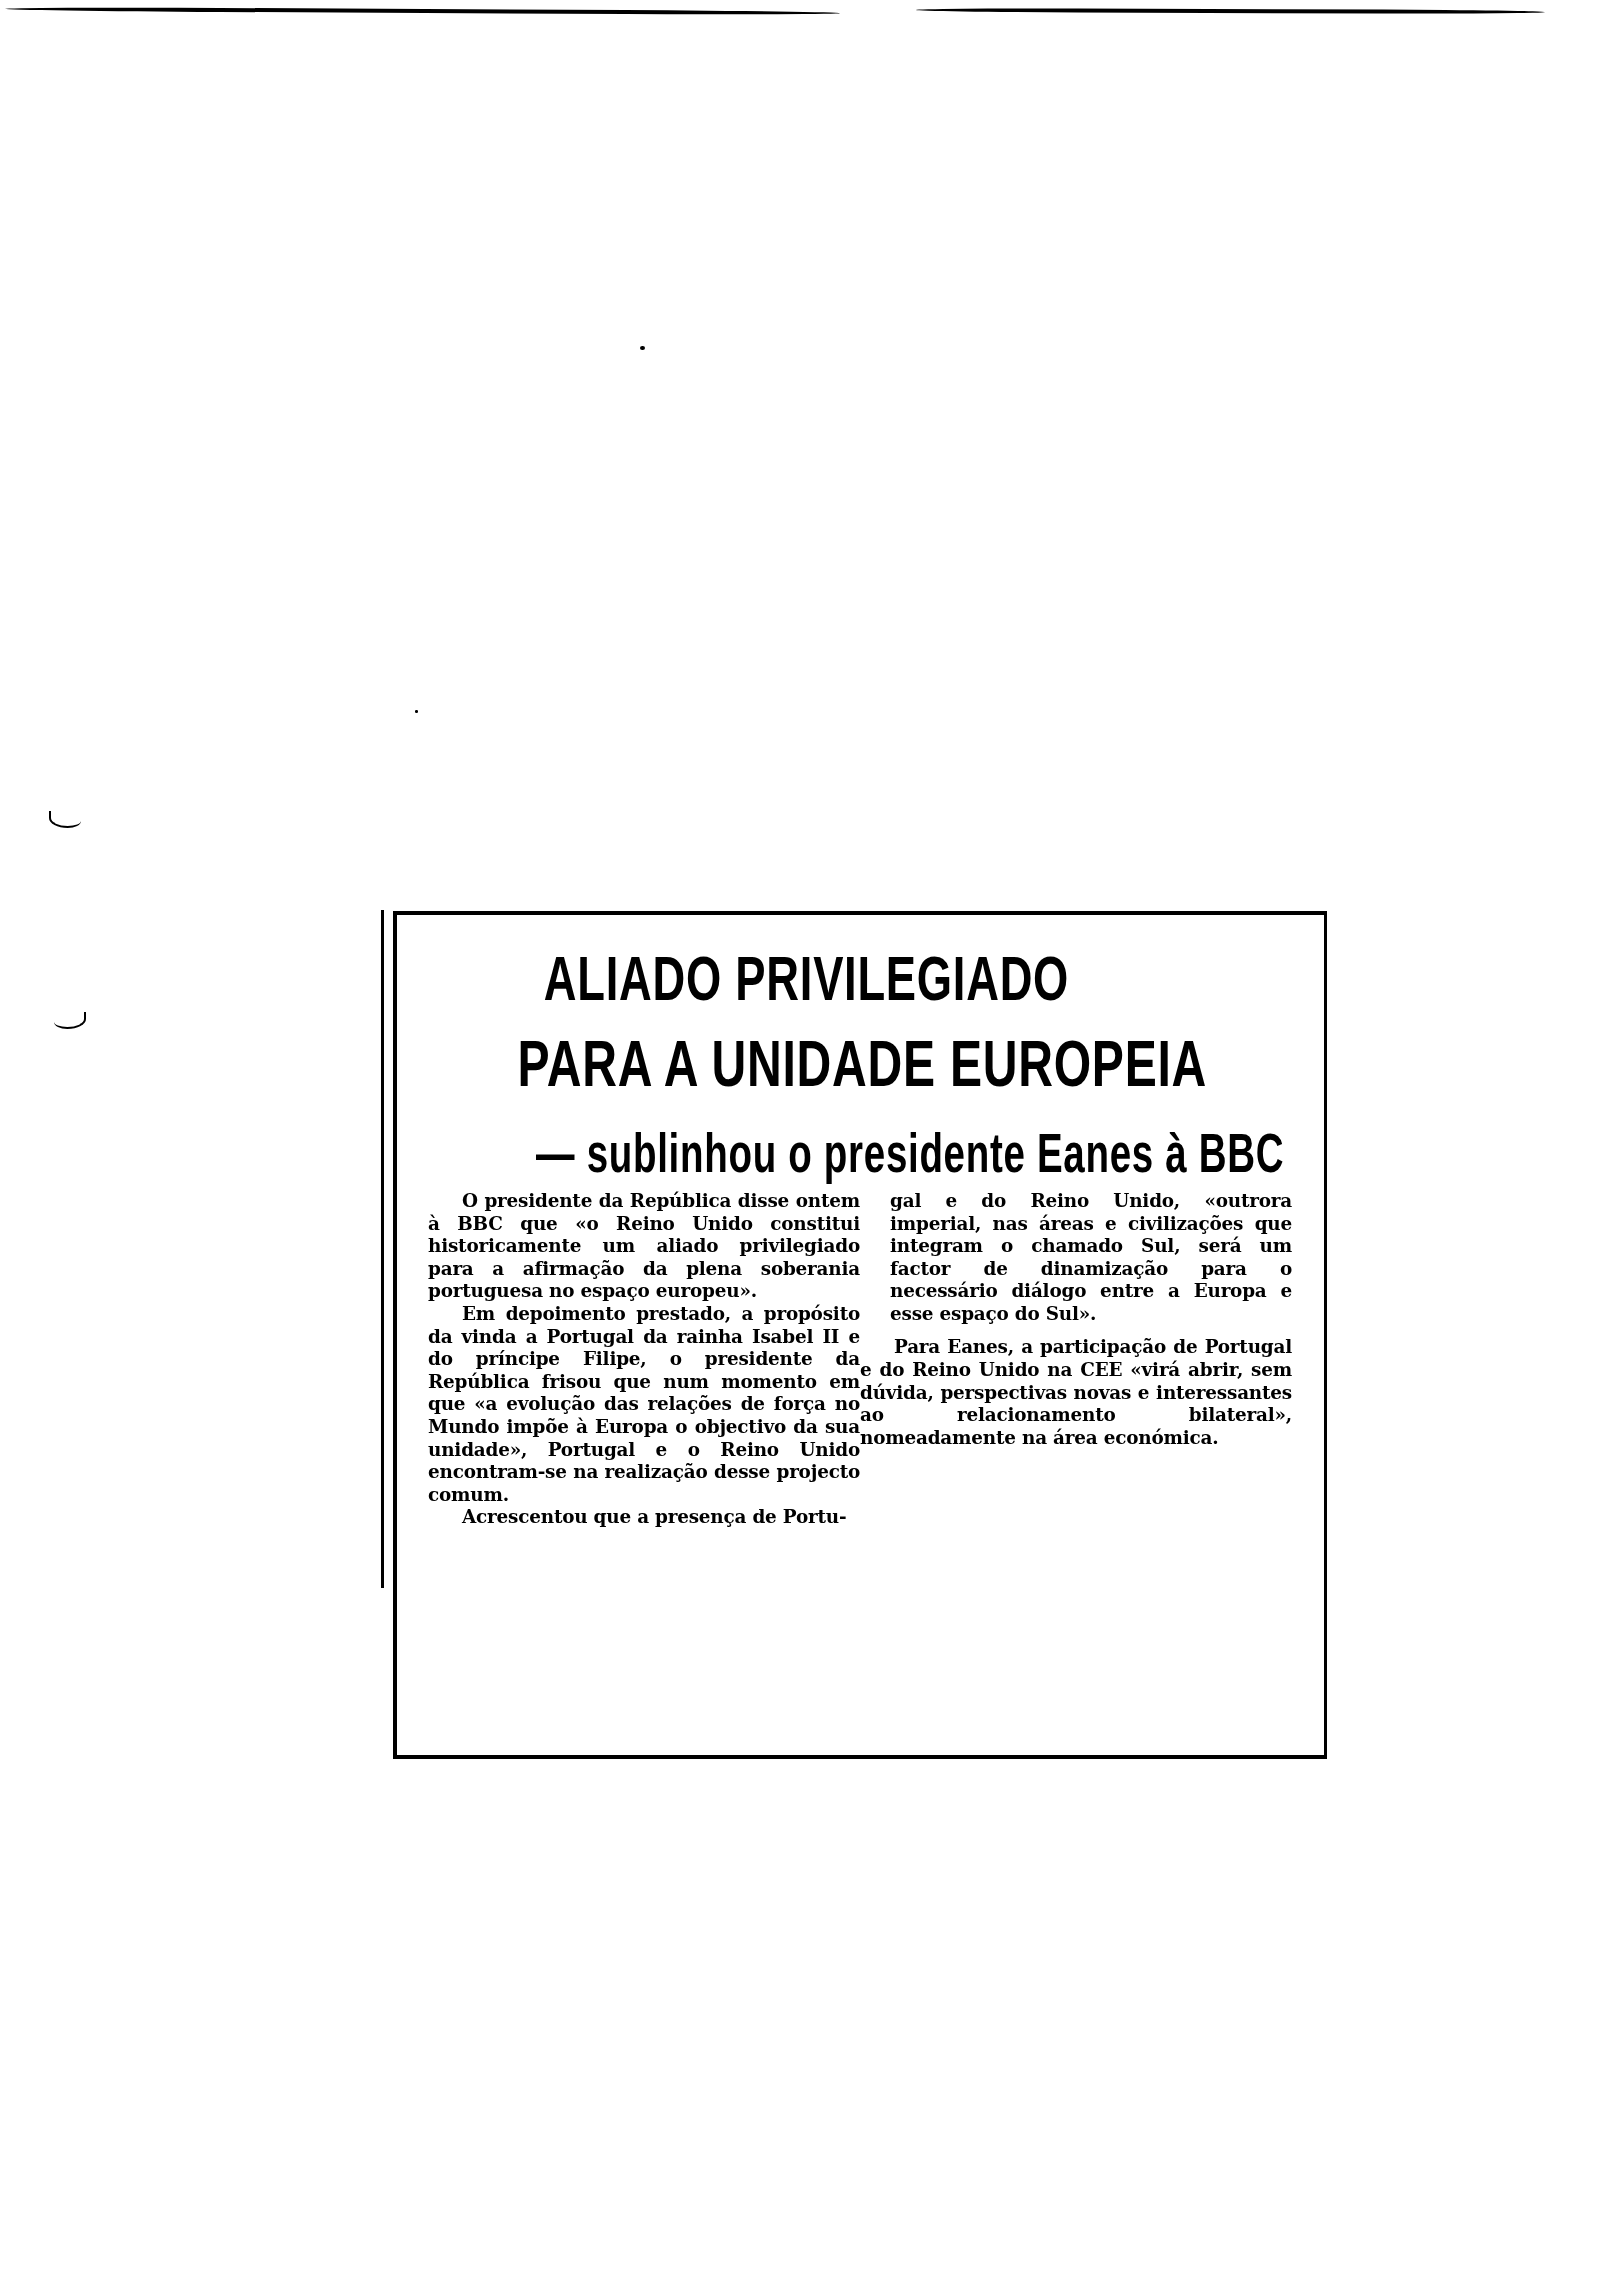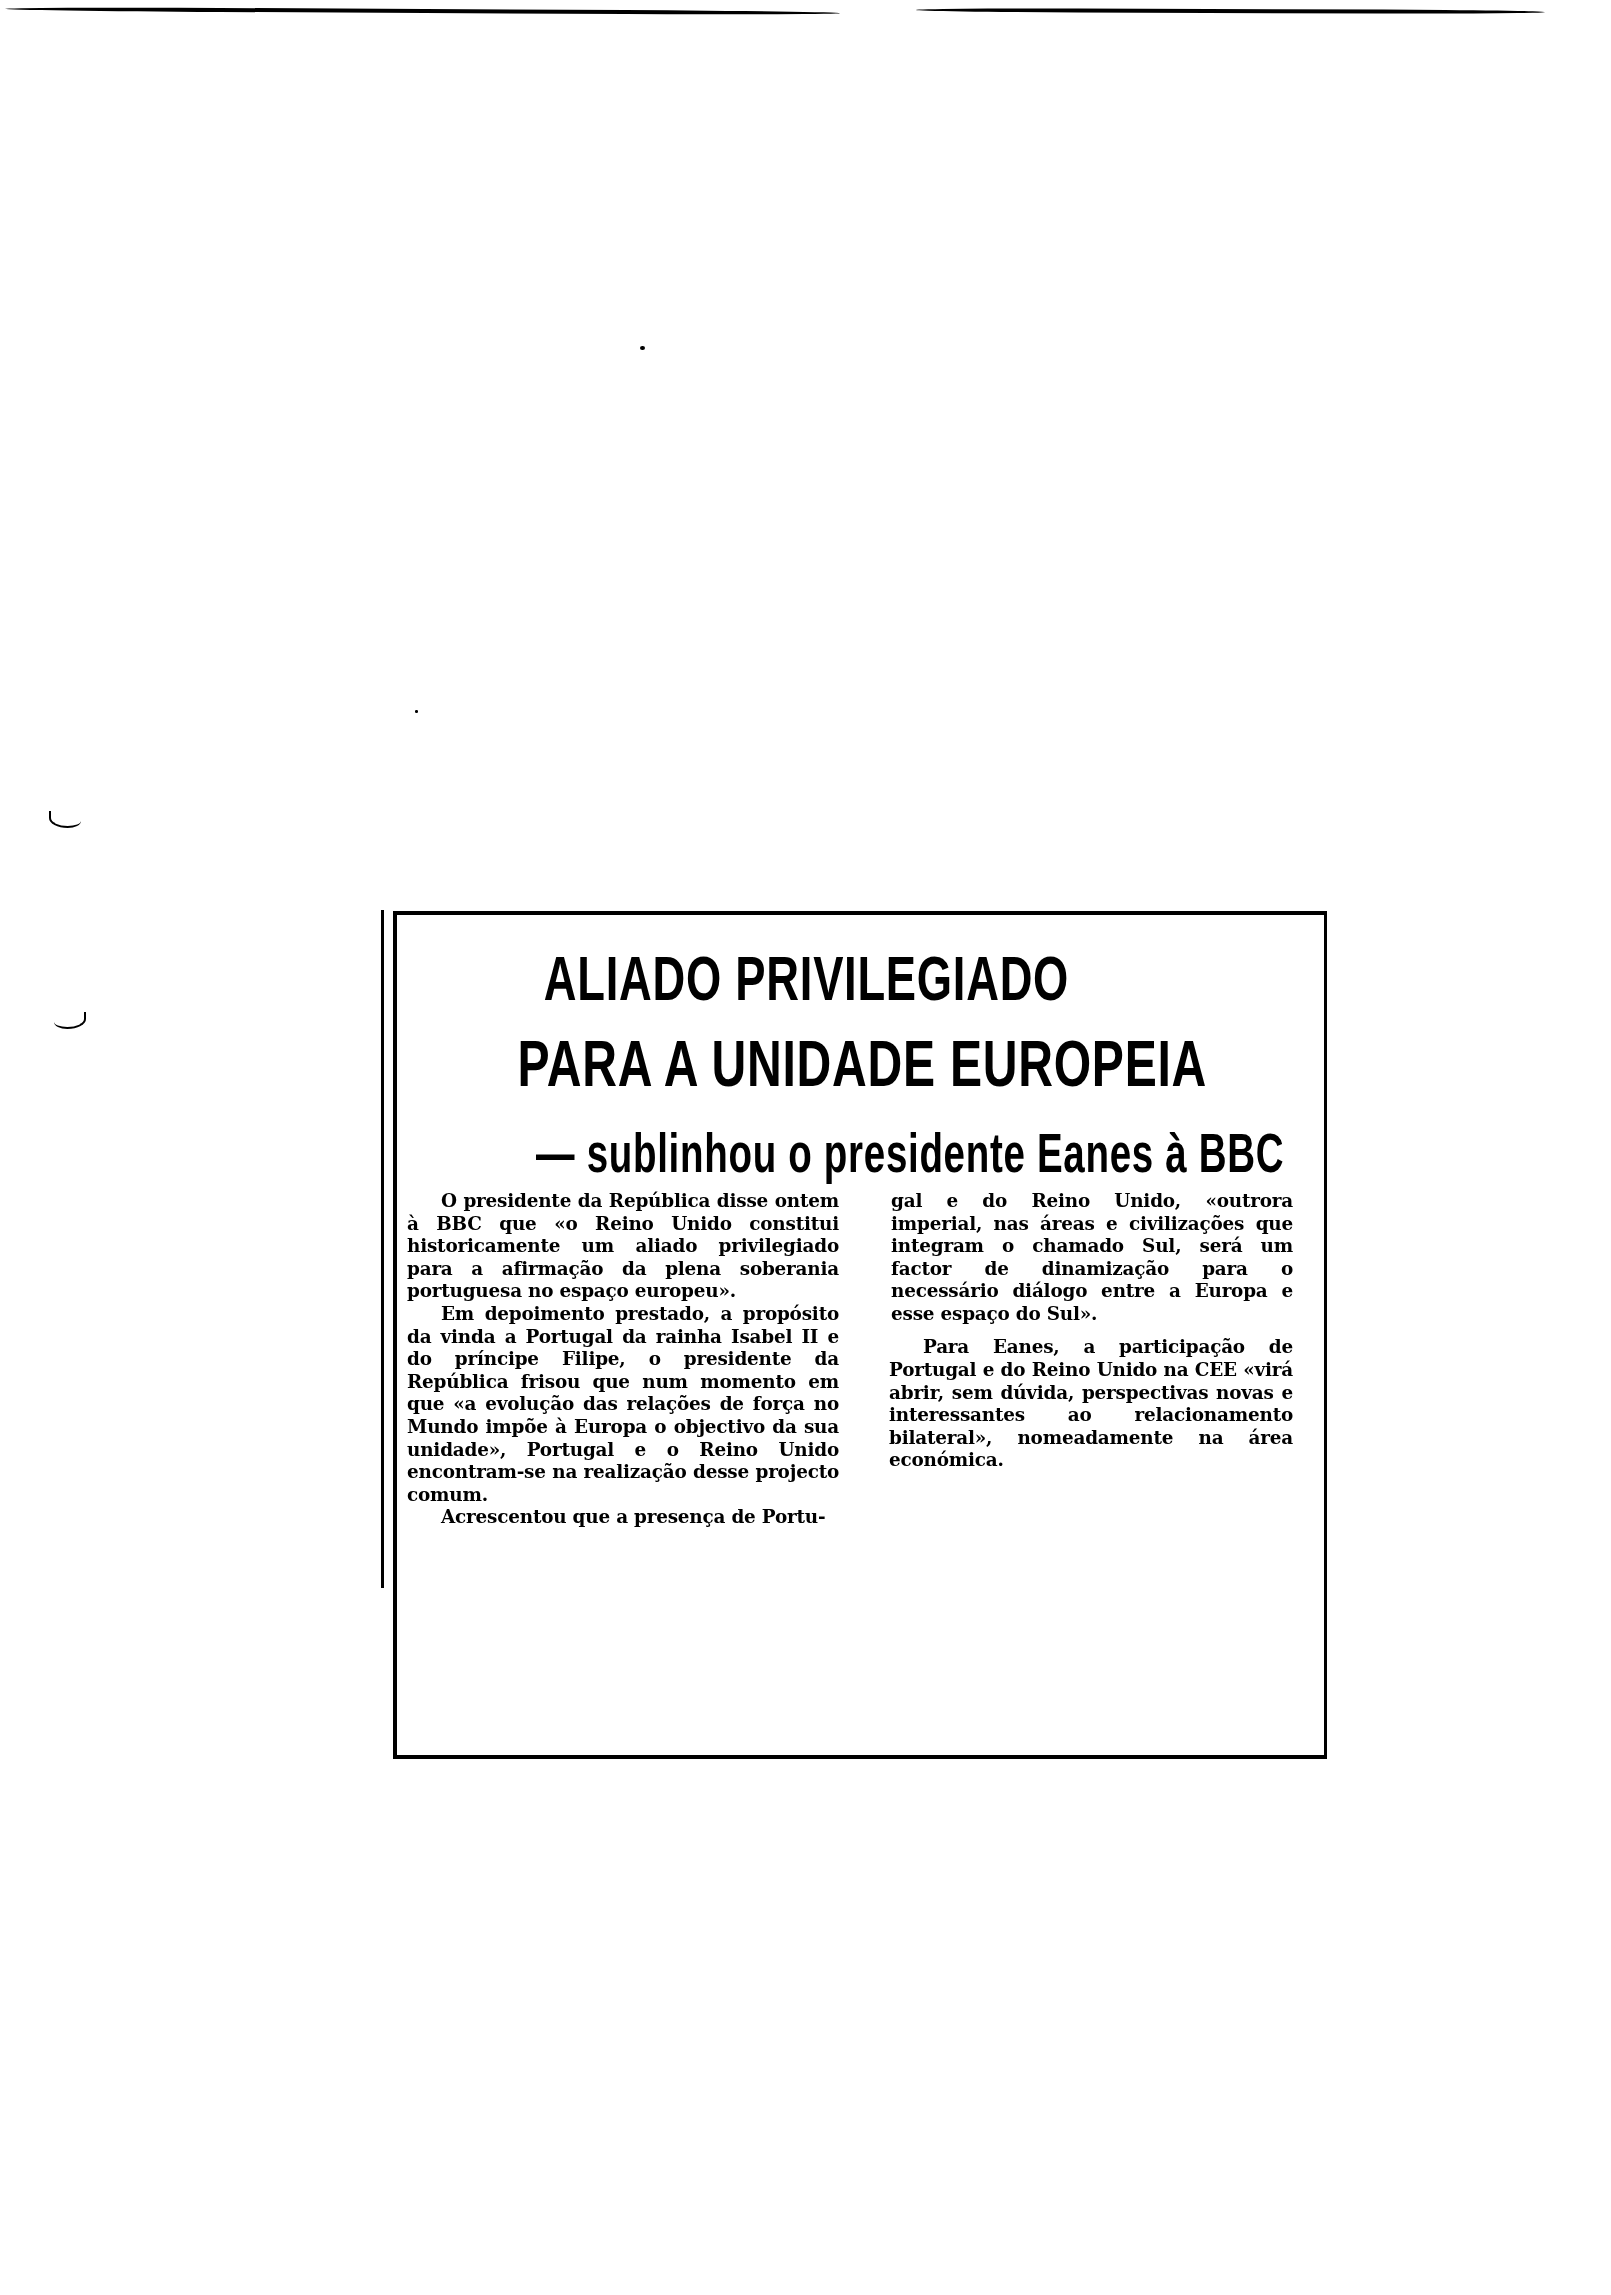--- a/index.html
+++ b/index.html
@@ -87,41 +87,39 @@
     }
     .headline.sub {
       top: 206px;
       font-size: 55px;
       transform: scaleX(0.70);
     }
 
     .columns {
       position: absolute;
       top: 275px;
-      left: 10px;
+      left: 31px;
       width: 899px;
       display: flex;
-      gap: 22px;
     }
     .column {
       width: 432px;
       font-family: "DejaVu Serif", serif;
       font-weight: bold;
       font-size: 18.4px;
       line-height: 22.6px;
       text-align: justify;
       letter-spacing: -0.2px;
     }
     .column p {
       margin: 0;
       text-indent: 34px;
     }
     .column p.gap-before {
       margin-top: 10.8px;
-      margin-left: 28px;
     }
     .column p.no-indent {
       text-indent: 0;
       margin-left: 30px;
     }
   </style>
 </head>
 <body>
 
 <div class="scan-edge left"></div>

